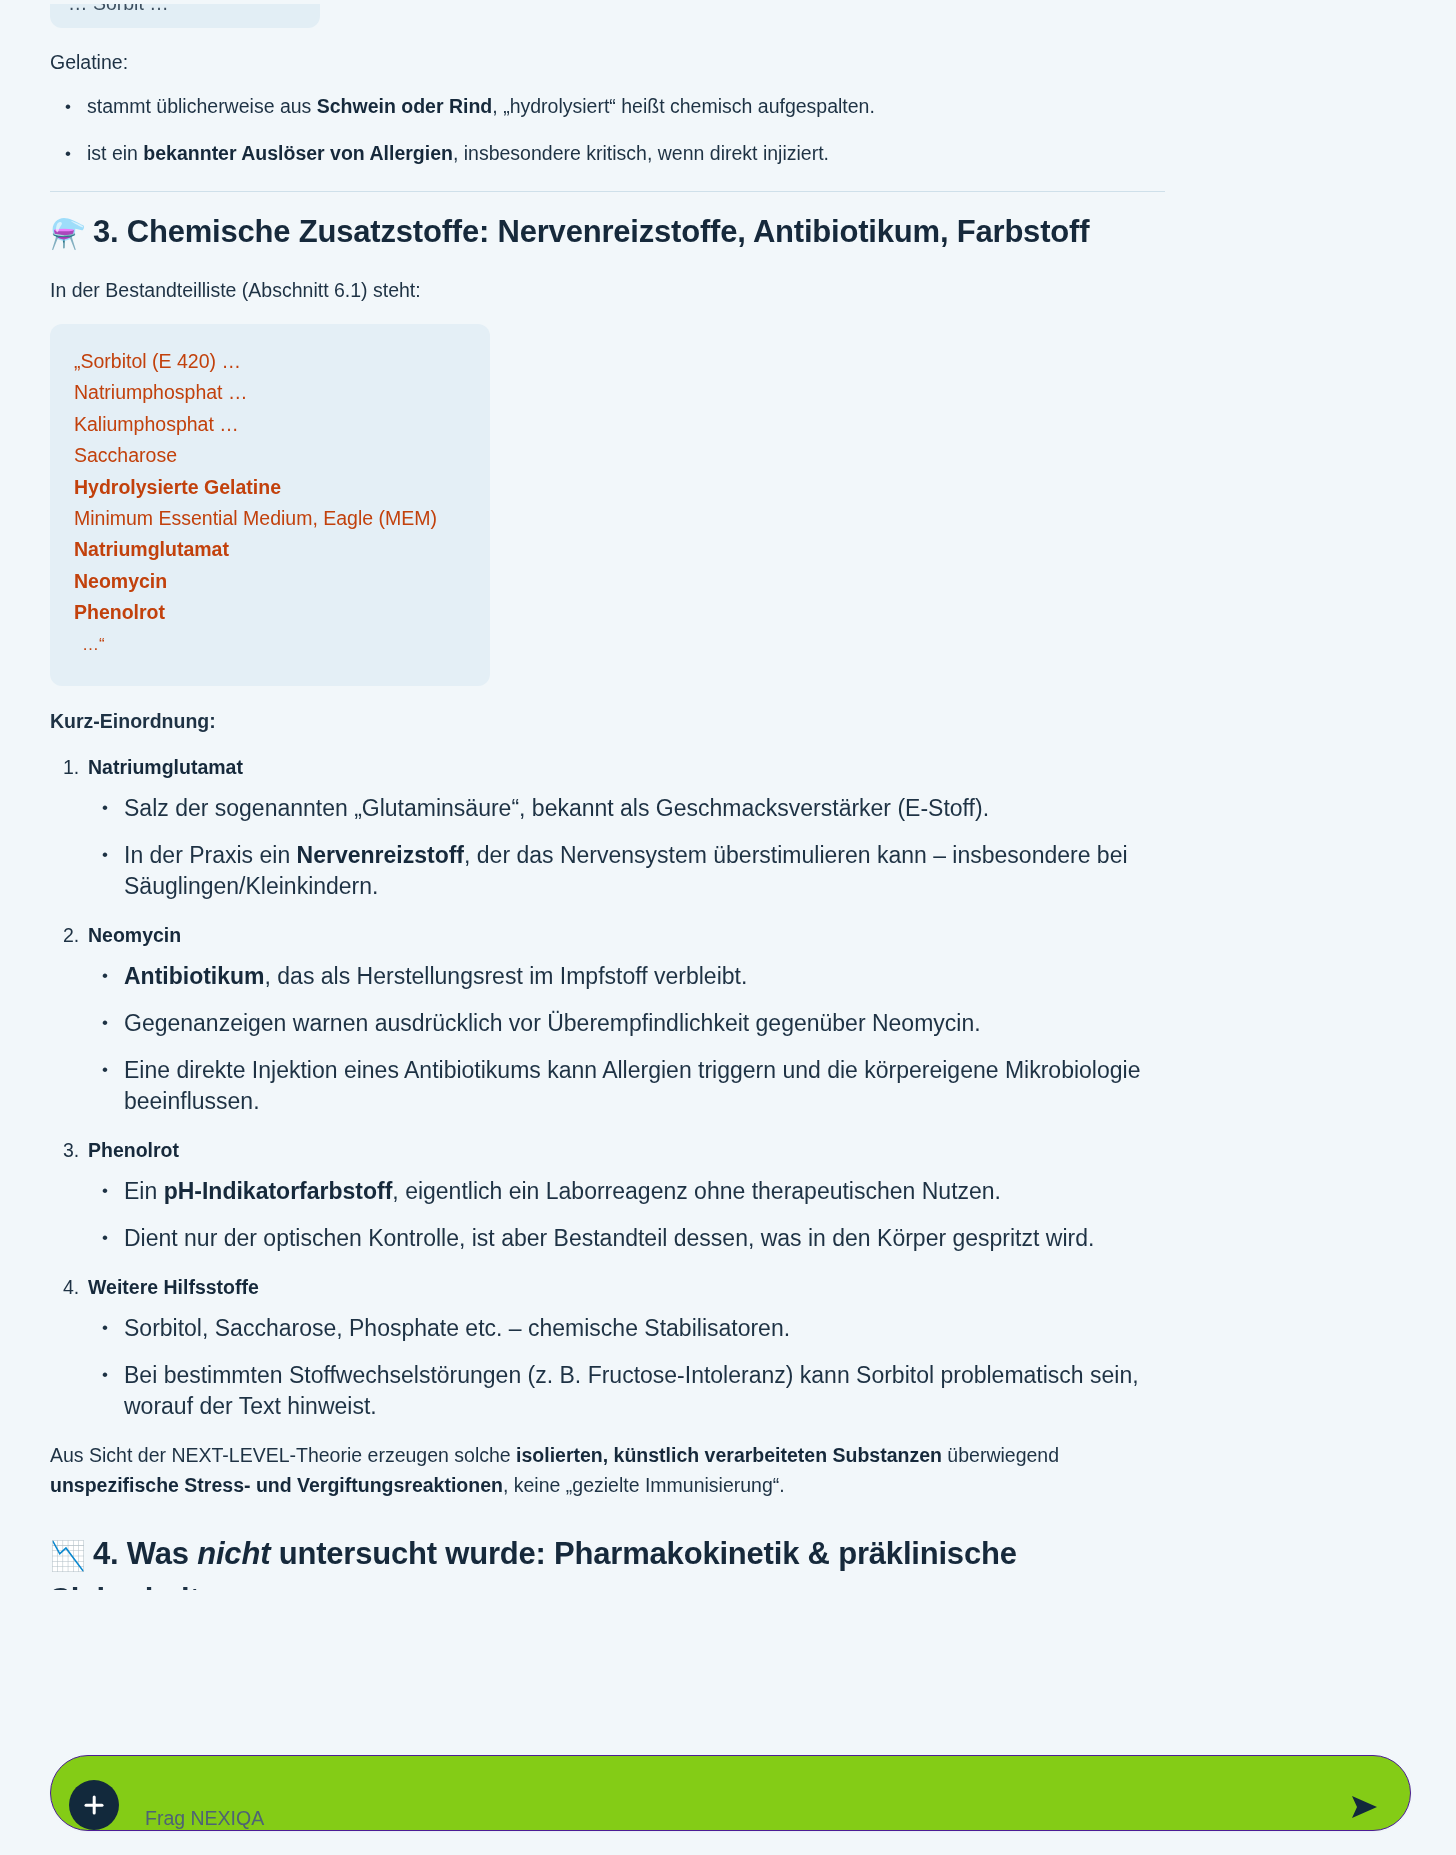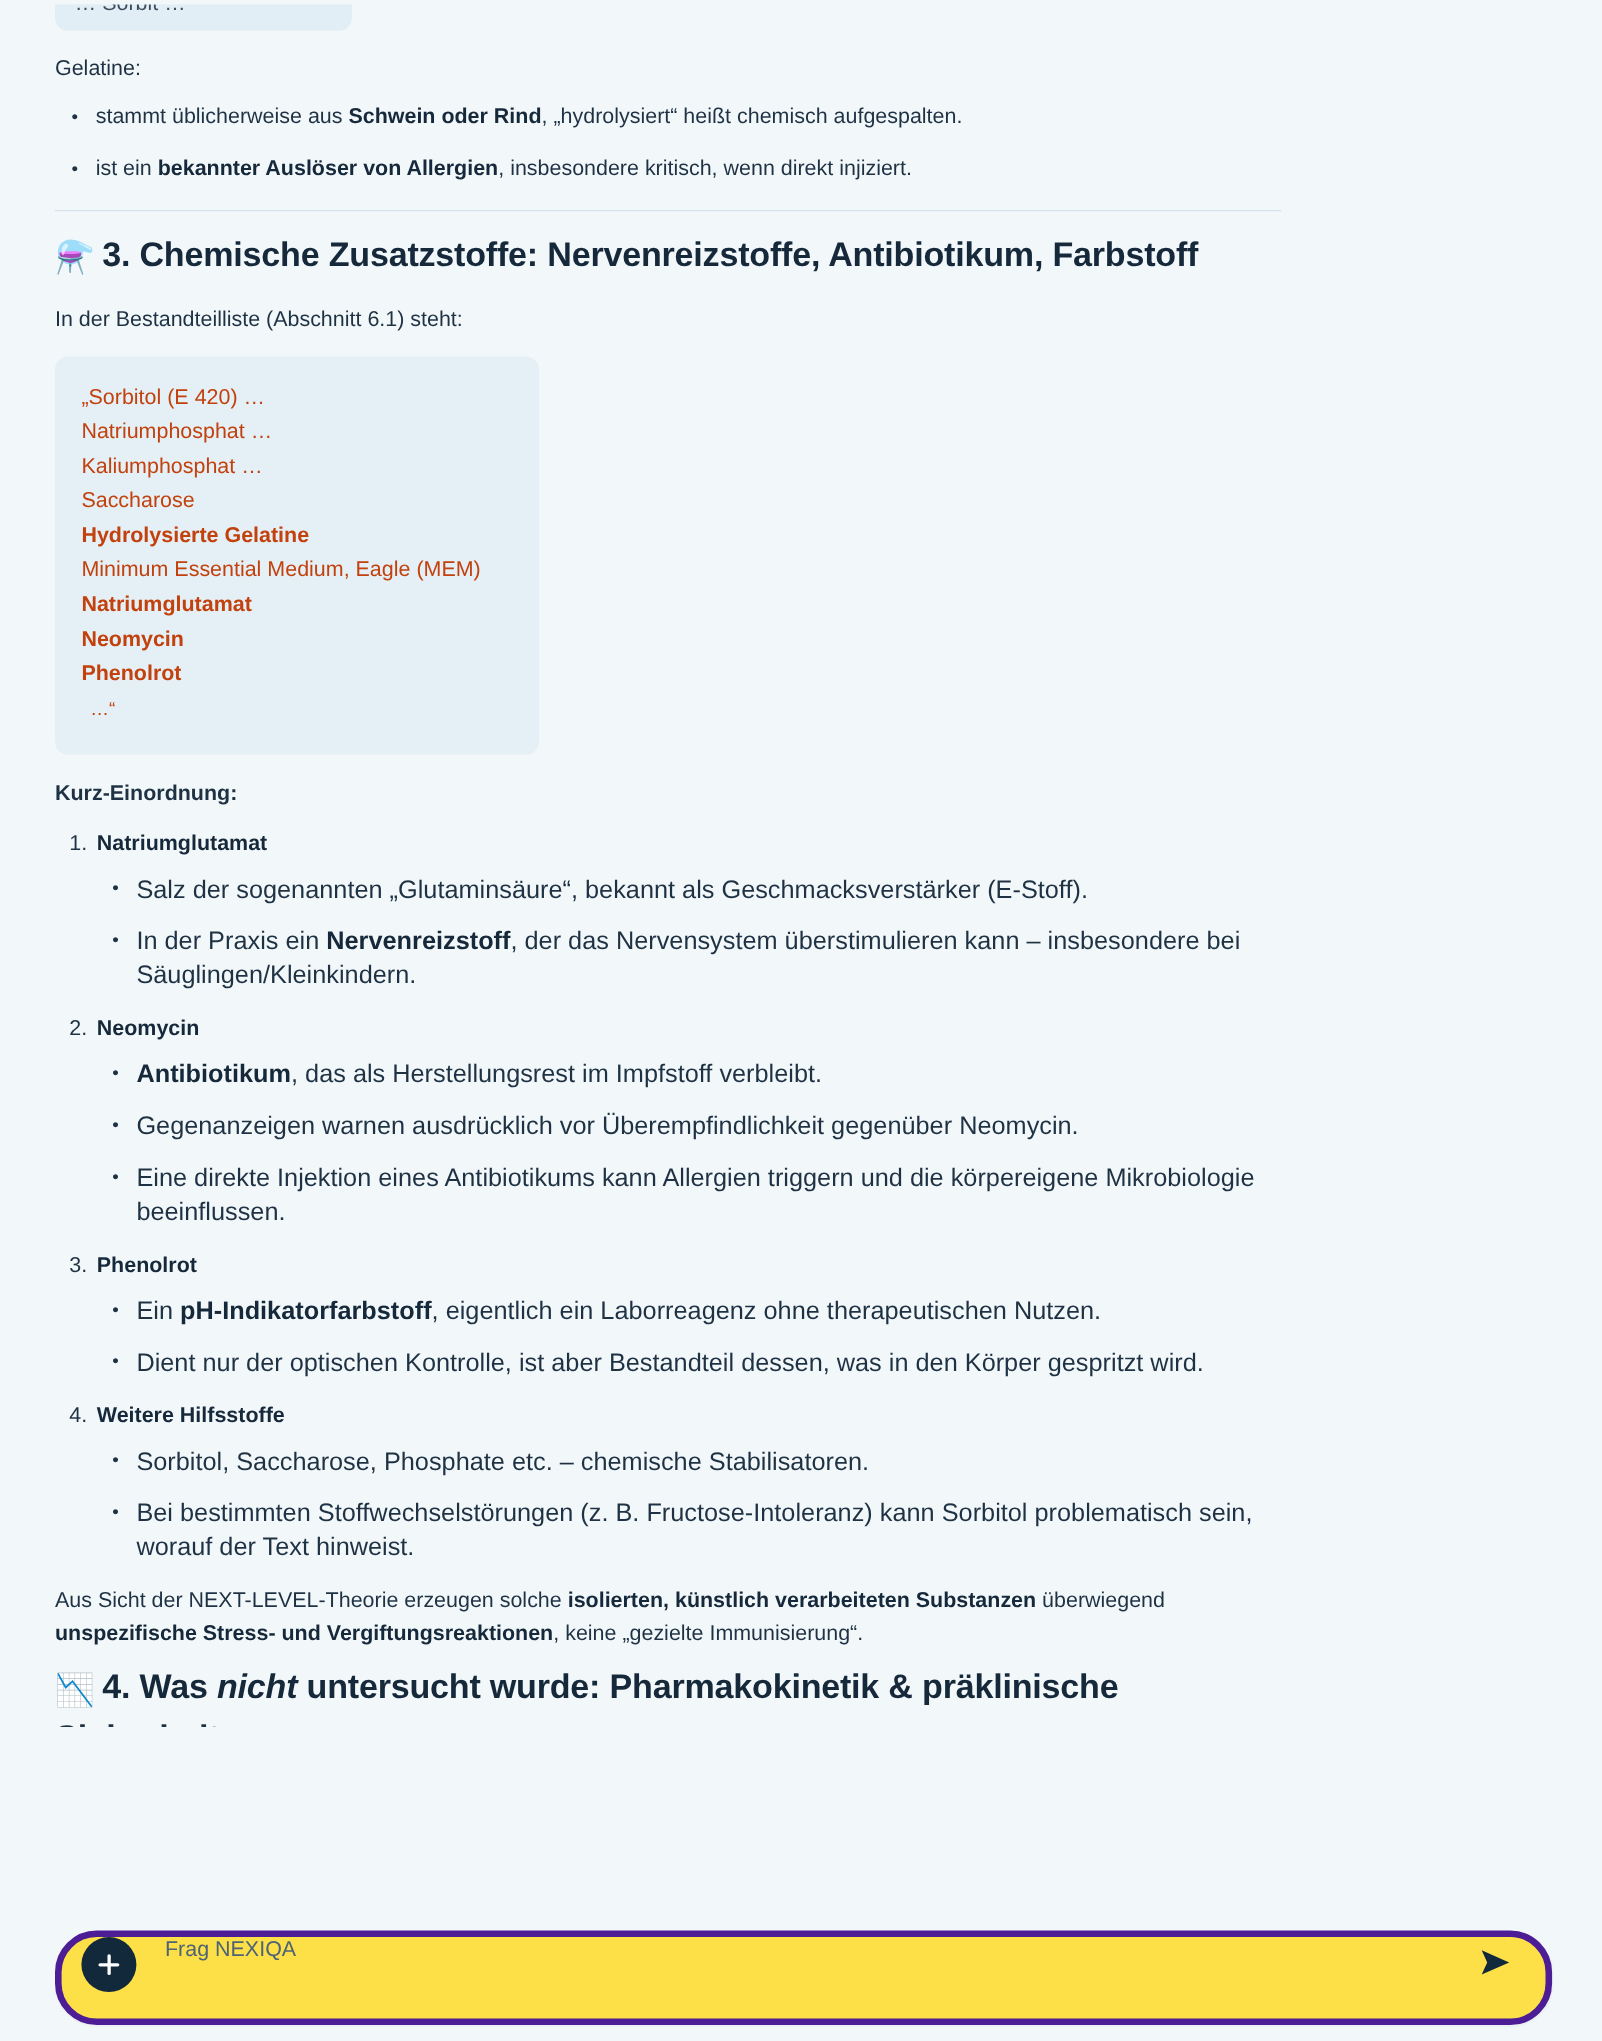--- a/index.html
+++ b/index.html
@@ -174,44 +174,44 @@
     top: -1px;
     font-size: 17px;
     color: #1e3244;
   }
 
   
   .cutoff-wrap {
     position: relative;
     overflow: hidden;
     height: 58px;
-    margin-top: 12px;
+    margin-top: 32px;
   }
 
   
   .composer-area {
     position: absolute;
     left: 0;
     right: 0;
     bottom: 0;
     height: 118px;
     background: #f2f7fa;
     padding: 0;
   }
   .composer {
     position: absolute;
     left: 50px;
     right: 45px;
     top: 18px;
     height: 74px;
-    background: #fde047;
-    border: 6px solid #4c1d95;
+    background: #84cc16;
+    border: 1px solid #4c1d95;
     border-radius: 38px;
     display: flex;
-    align-items: flex-start;
+    align-items: flex-end;
     box-shadow: 0 1px 2px rgba(30,50,68,.04);
   }
   .plus-btn {
     width: 50px;
     height: 50px;
     min-width: 50px;
     border-radius: 50%;
     background: #12293c;
     margin-left: 18px;
     position: relative;

